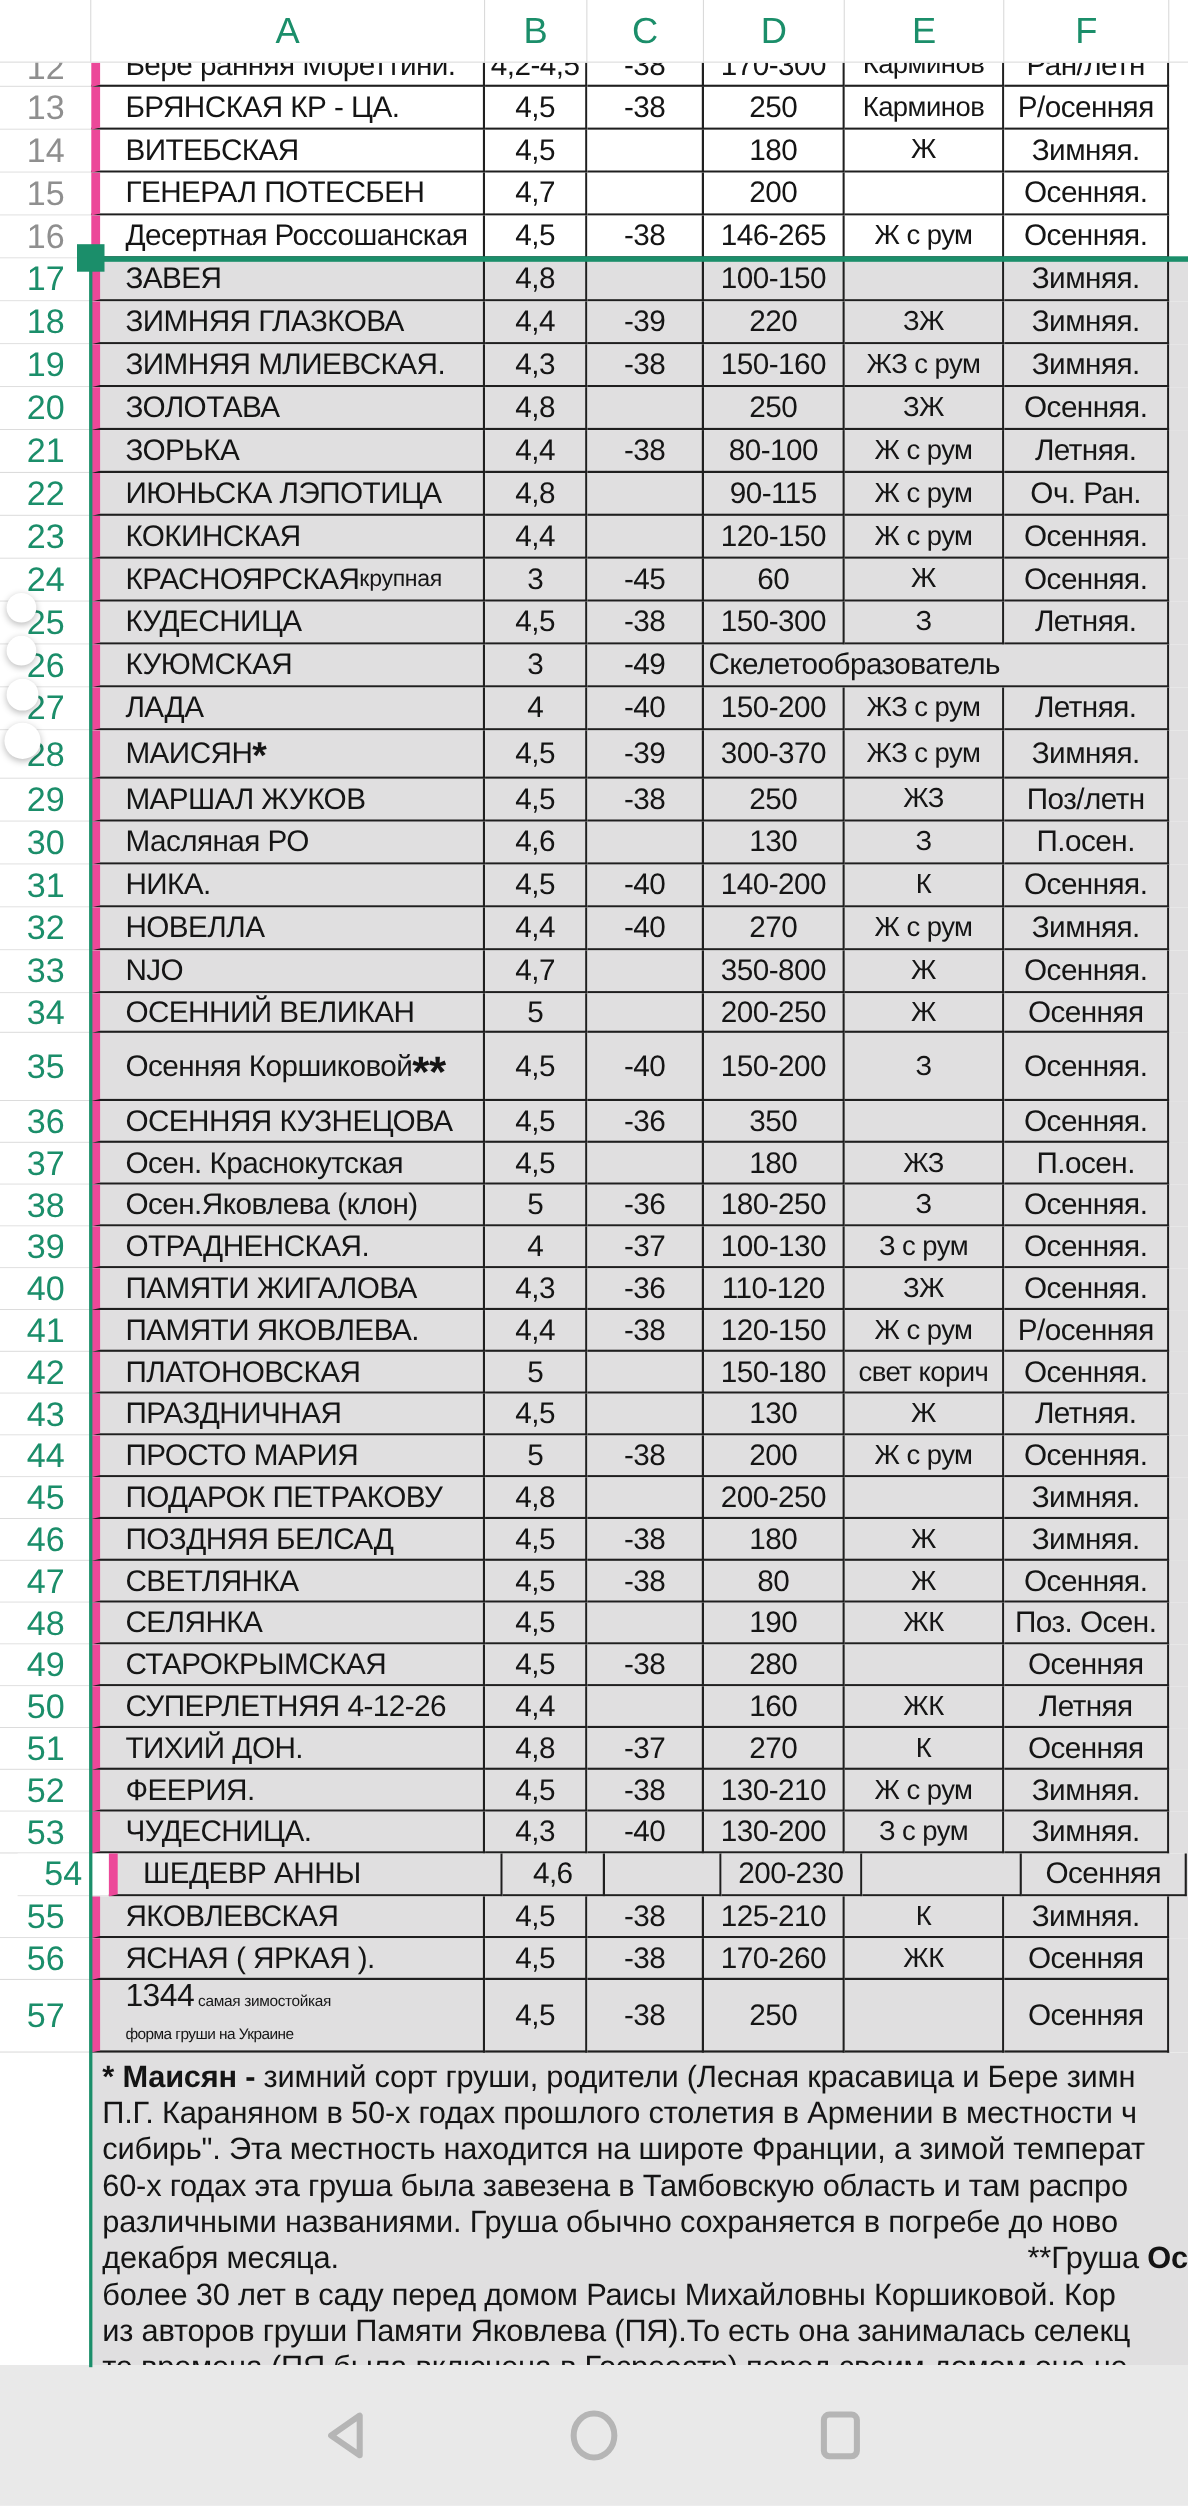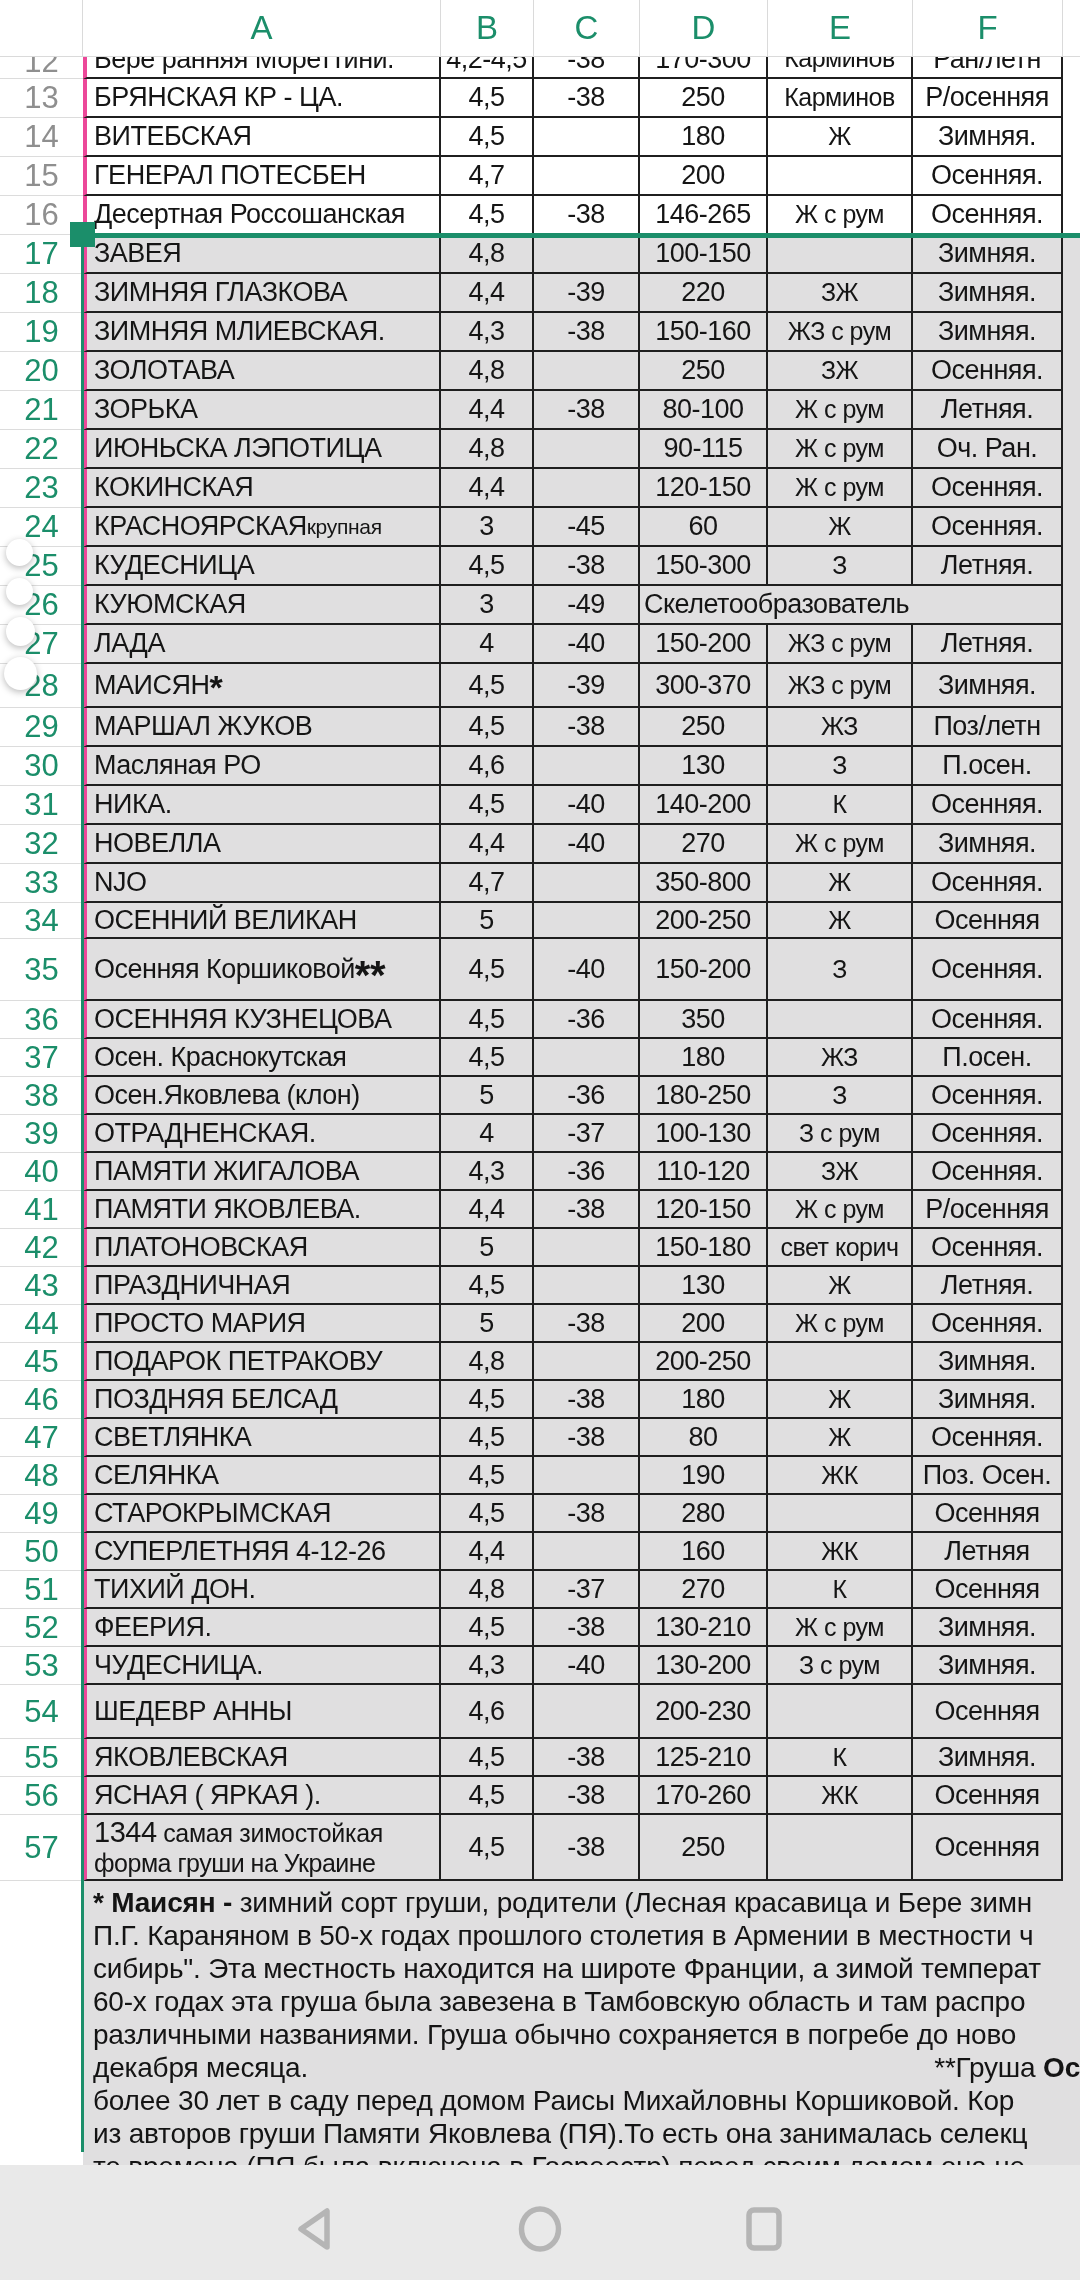--- a/index.html
+++ b/index.html
@@ -23,30 +23,30 @@
   .row{display:flex;flex:none;position:relative;}
   .numcell{width:83px;flex:none;display:flex;align-items:center;justify-content:center;
     background:#ffffff;color:#8f8f8f;font-size:31px;
     border-bottom:1px solid #dcdcdc;box-sizing:border-box;}
   .row.sel .numcell{color:#1b8e6a;}
   .cell{flex:none;display:flex;align-items:center;justify-content:center;
     background:#ffffff;color:#151515;font-size:27px;letter-spacing:-0.5px;
     border-right:2px solid #1f1f1f;border-bottom:2px solid #1f1f1f;box-sizing:border-box;
     overflow:hidden;white-space:nowrap;}
   .row.sel .cell{background:#e0dfe0;}
-  .cell.a{justify-content:flex-start;padding-left:7px;border-left:4px solid #ec4899;font-size:27px;}
+  .cell.a{justify-content:flex-start;padding-left:23px;border-left:8px solid #ec4899;font-size:27px;}
   .cell.g{border-right:none;border-bottom:none;border-left:0;}
   .row.sel .cell.g{background:#e0dfe0;}
   .row:not(.sel) .cell.g{background:#ffffff;}
   .cell .small{font-size:21px;letter-spacing:-0.3px;}
   .cell sup.star{font-size:40px;line-height:0;position:relative;top:6px;font-weight:bold;}
   .cell sup.star.single{font-size:34px;top:2px;}
   .a-stack{display:flex;flex-direction:column;justify-content:center;line-height:30px;}
   .a-stack .l1 .big{font-size:29px;}
-  .a-stack .l1 .small,.a-stack .l2{font-size:25px;}
+  .a-stack .l1 .small,.a-stack .l2{font-size:14px;}
   .clip-top{overflow:hidden;justify-content:flex-end;}
   .clip-top .cell,.clip-top .numcell{align-items:flex-start;}
   .clip-top .cell > span,.clip-top .numcell > span{margin-top:-13px;display:block;}
 
   
   .footnote{flex:none;height:284px;display:flex;overflow:hidden;}
   .fn-gutter{width:83px;flex:none;background:#ffffff;}
   .fn-body{flex:1;background:#e0dfe0;padding:5px 0 0 10px;box-sizing:border-box;overflow:hidden;}
   .fn-line{font-size:28px;line-height:33px;color:#141414;white-space:nowrap;display:flex;justify-content:space-between;letter-spacing:-0.2px;}
   .fn-line b{font-weight:bold;}
@@ -1078,21 +1078,21 @@
           <span>130-200</span>
         </div>
         <div class="cell e" style="width: 145px; font-size: 25px;">
           <span>З с рум</span>
         </div>
         <div class="cell f" style="width: 150px;">
           <span>Зимняя.</span>
         </div>
         <div class="cell g" style="flex: 1 1 0%;"></div>
       </div>
-      <div class="row sel" style="height: 54px;">
+      <div class="row sel" style="height: 39px; margin-left: 16px;">
         <div class="numcell">
           <span>54</span>
         </div>
         <div class="cell a" style="width: 358px;">
           <span>ШЕДЕВР АННЫ</span>
         </div>
         <div class="cell b" style="width: 93px;">
           <span>4,6</span>
         </div>
         <div class="cell c" style="width: 106px;">

